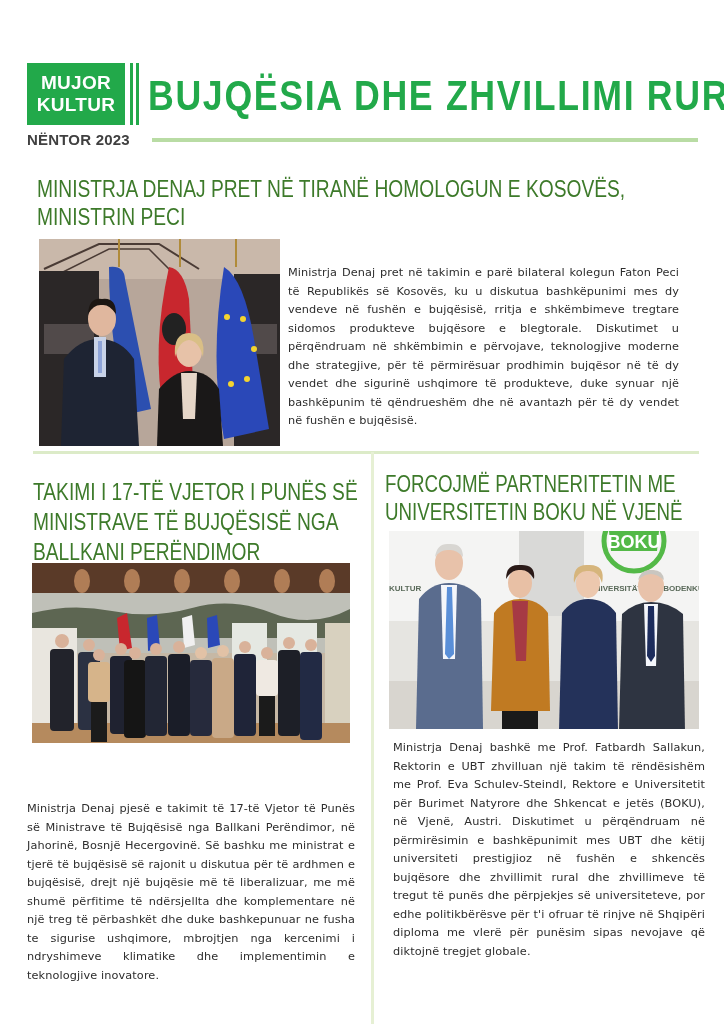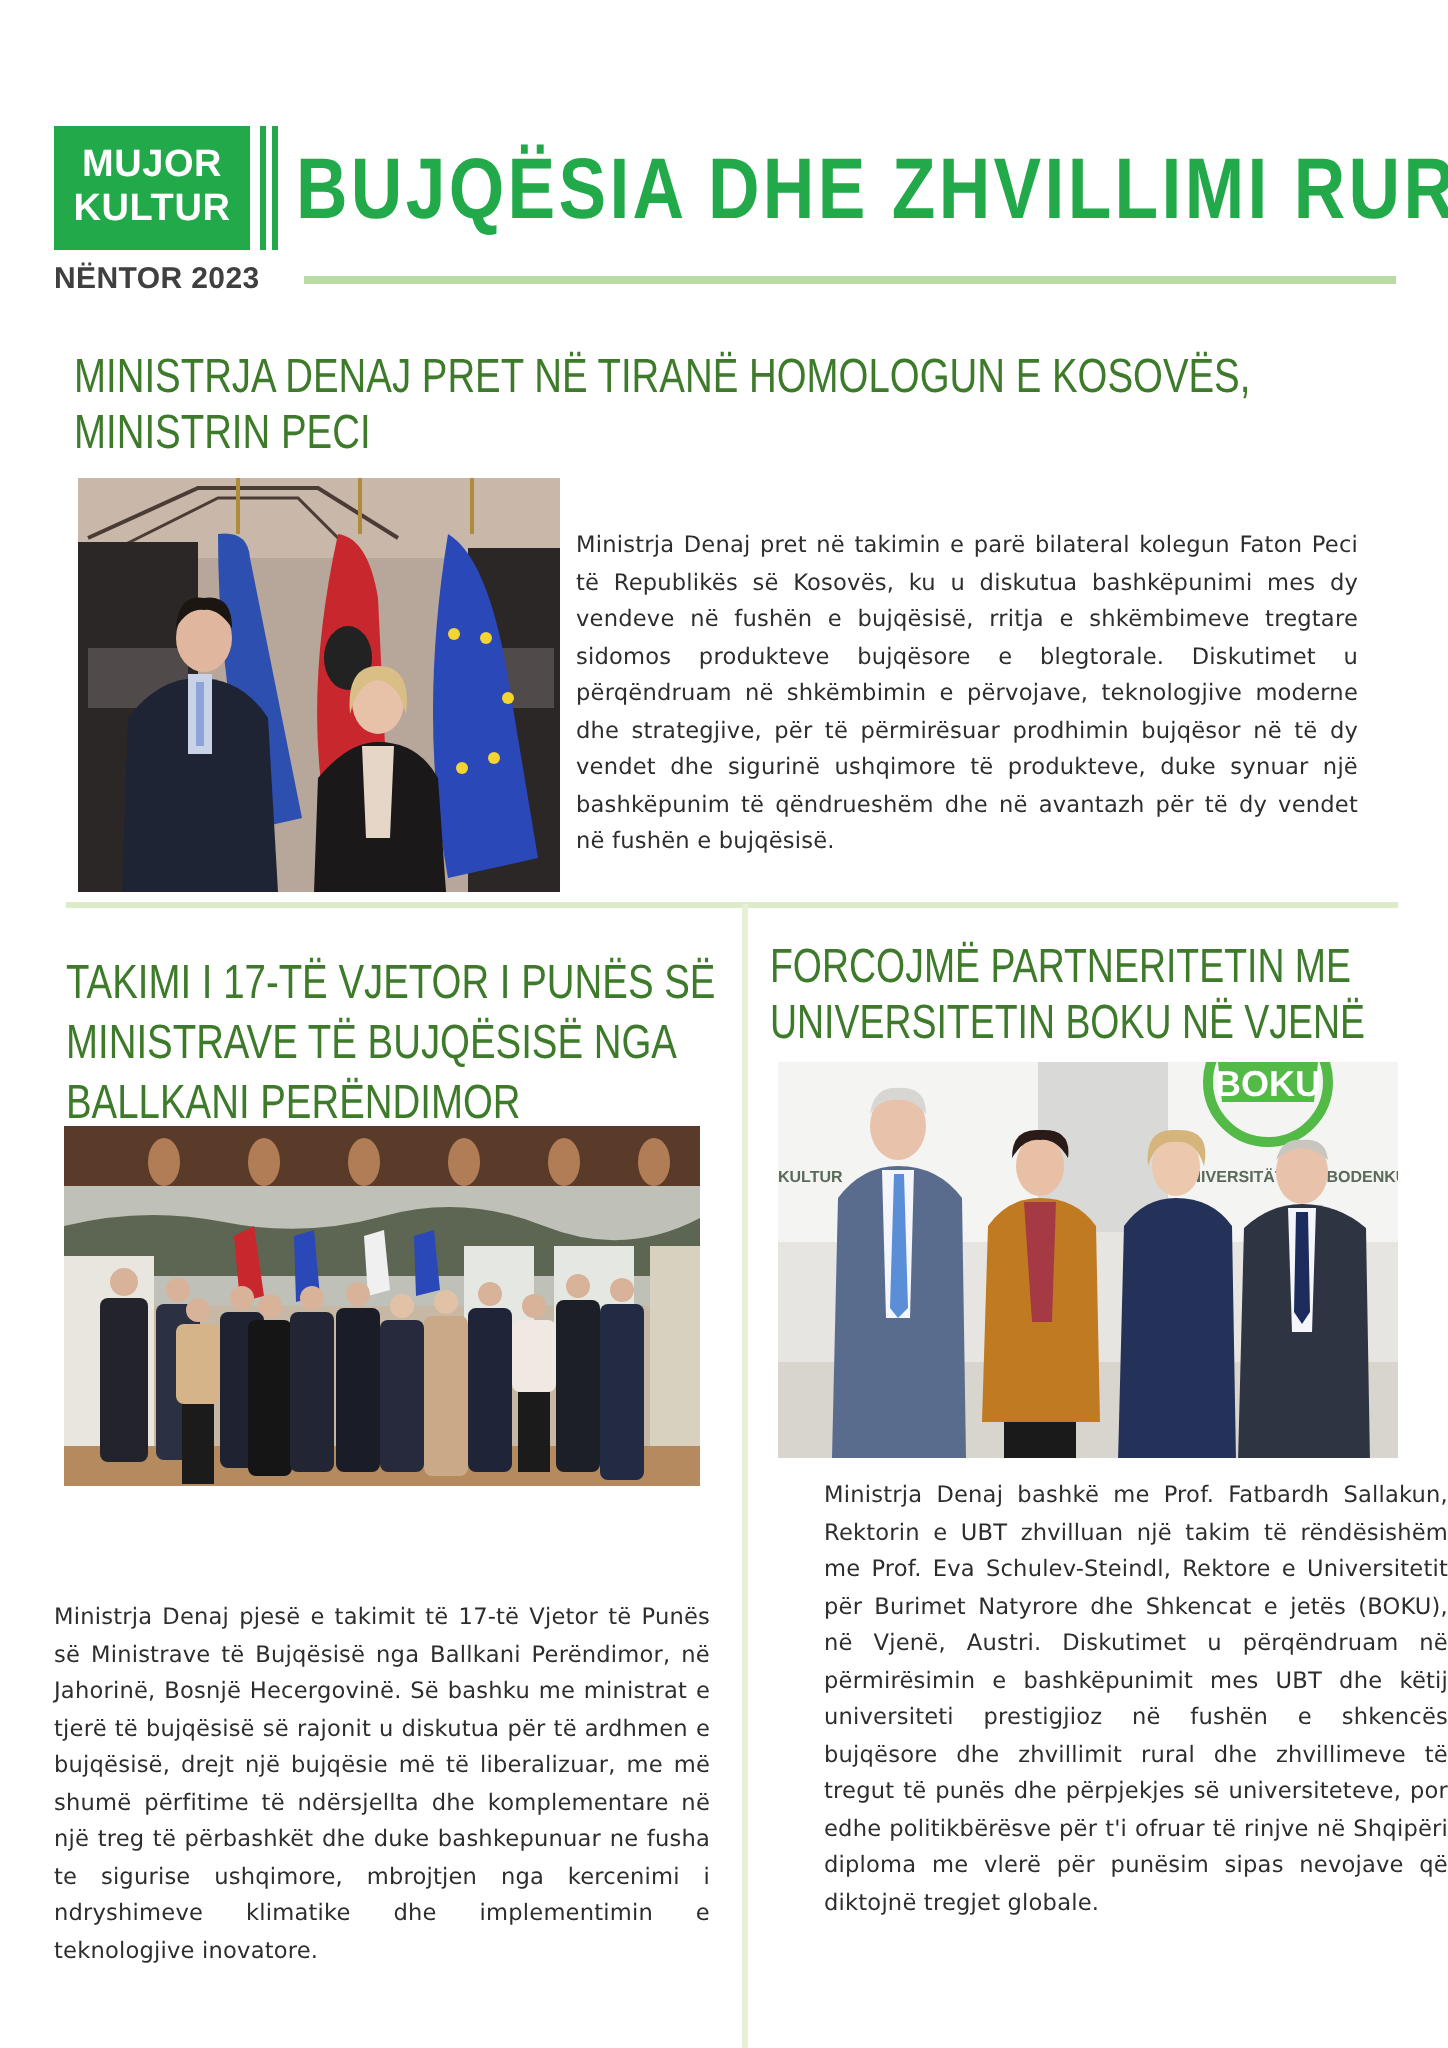--- a/index.html
+++ b/index.html
@@ -44,21 +44,21 @@
     .h3 { left: 385px; top: 470px; font-size: 24px; line-height: 28px; transform: scaleX(0.78); }
 
     
     .body {
       position: absolute; font-family: "DejaVu Sans", sans-serif;
       font-size: 11.3px; line-height: 18.5px; color: #2d2d2d;
       text-align: justify; text-align-last: left; letter-spacing: 0.1px;
     }
     .body1 { left: 288px; top: 240px; width: 391px; margin-top: 24px; }
     .body2 { left: 27px; top: 800px; width: 328px; }
-    .body3 { left: 412px; top: 739px; width: 312px; }
+    .body3 { left: 393px; top: 739px; width: 312px; }
 
     
     .divider-h { position: absolute; left: 33px; top: 451px; width: 666px; height: 3px; background: #dcebc8; }
     .divider-v { position: absolute; left: 371px; top: 452px; width: 3px; height: 572px; background: #e6f0d4; }
 
     
     .photo { position: absolute; overflow: hidden; }
     .photo1 { left: 39px; top: 239px; width: 241px; height: 207px; background: #3a3535; }
     .photo2 { left: 32px; top: 563px; width: 318px; height: 180px; background: #c5b9a8; }
     .photo3 { left: 389px; top: 531px; width: 310px; height: 198px; background: #e9e9e8; text-align: right; }

